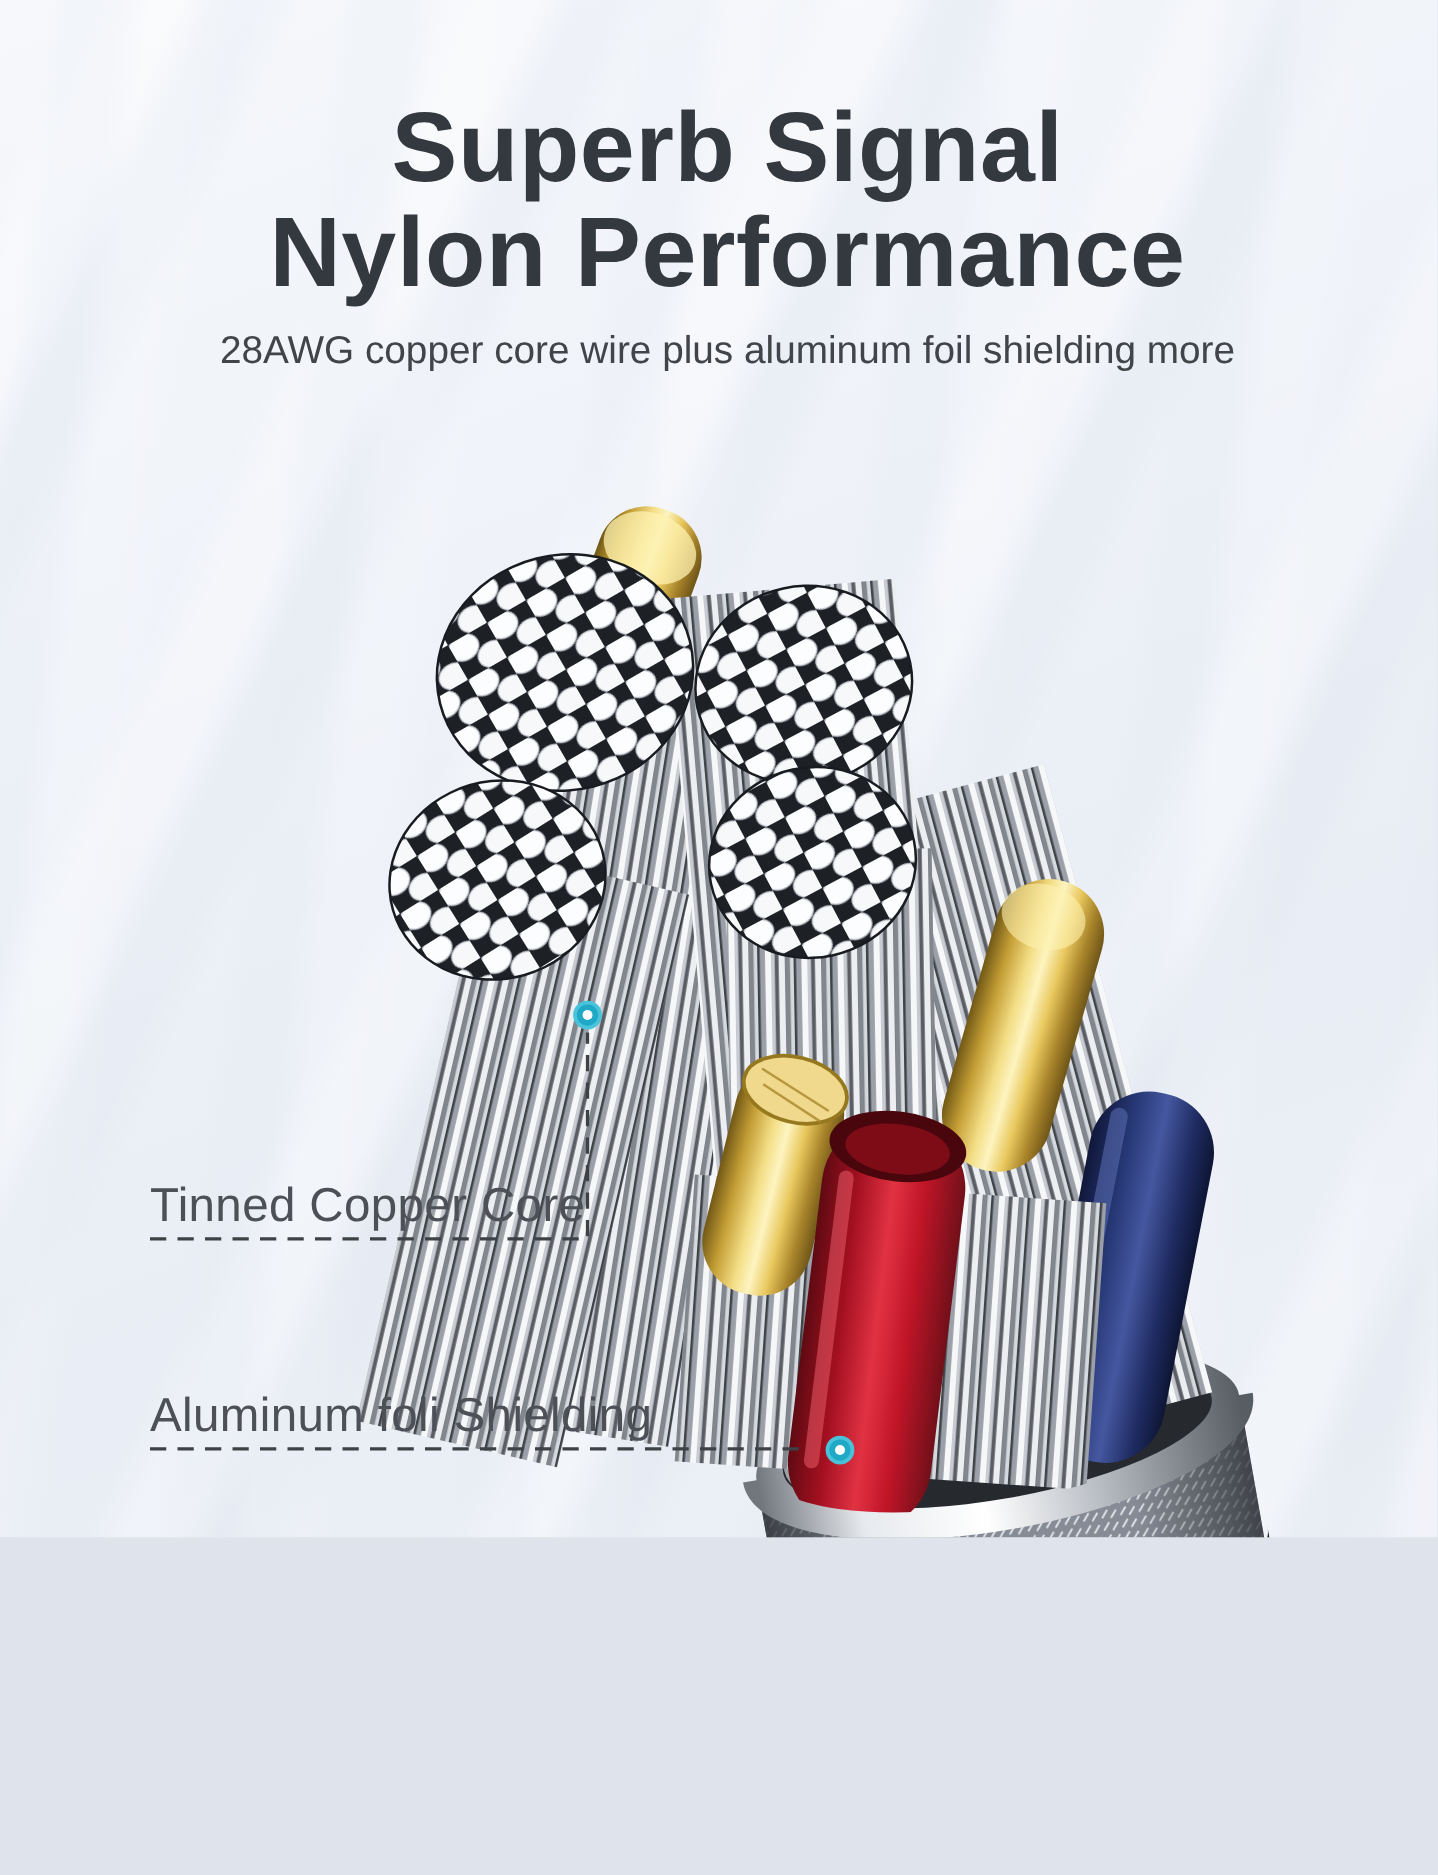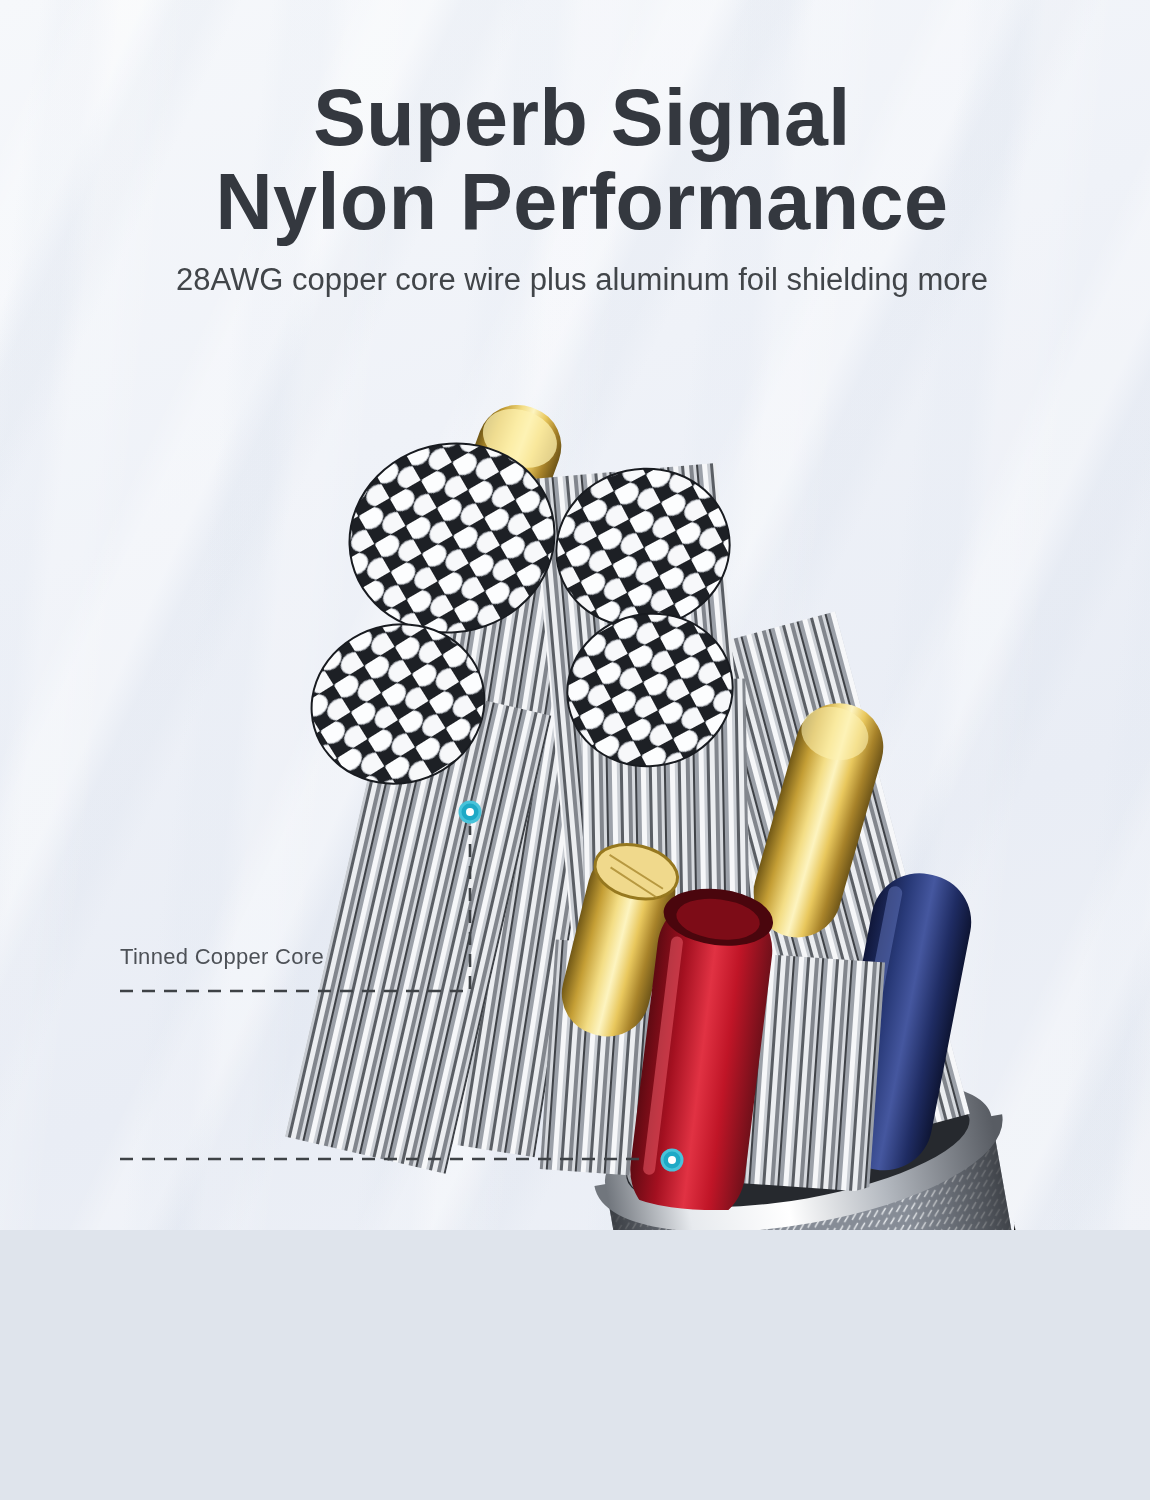--- a/index.html
+++ b/index.html
@@ -33,21 +33,21 @@
   .title{
     position:absolute;left:0;top:76px;width:100%;text-align:center;
     font-size:79px;line-height:84px;font-weight:700;letter-spacing:.5px;
     color:#34383f;
   }
   .subtitle{
     position:absolute;left:0;top:260px;width:100%;text-align:center;
     font-size:31px;line-height:39px;font-weight:400;color:#414549;
   }
   .callout-label{
-    position:absolute;left:120px;font-size:22px;font-weight:400;
+    position:absolute;left:120px;font-size:38px;font-weight:400;
     color:#4d5157;letter-spacing:.3px;white-space:nowrap;
   }
   .label-1{top:944px;}
   .label-2{top:1112px;}
   .label-3{top:1268px;}
 </style>
 </head>
 <body>
 
 <div class="canvas">
@@ -247,13 +247,14 @@
       <circle cx="672" cy="1160" r="4" fill="#ffffff"></circle>
     </g>
     <g>
       <circle cx="559" cy="1456" r="11.5" fill="#49c3da"></circle>
       <circle cx="559" cy="1456" r="8.5" fill="#1fa9c6"></circle>
       <circle cx="559" cy="1456" r="4" fill="#ffffff"></circle>
     </g>
   </svg>
 
   <div class="callout-label label-1">Tinned Copper Core</div>
+  <div class="callout-label label-2">Aluminum foli Shielding</div>
 </div>
 
 </body></html>

